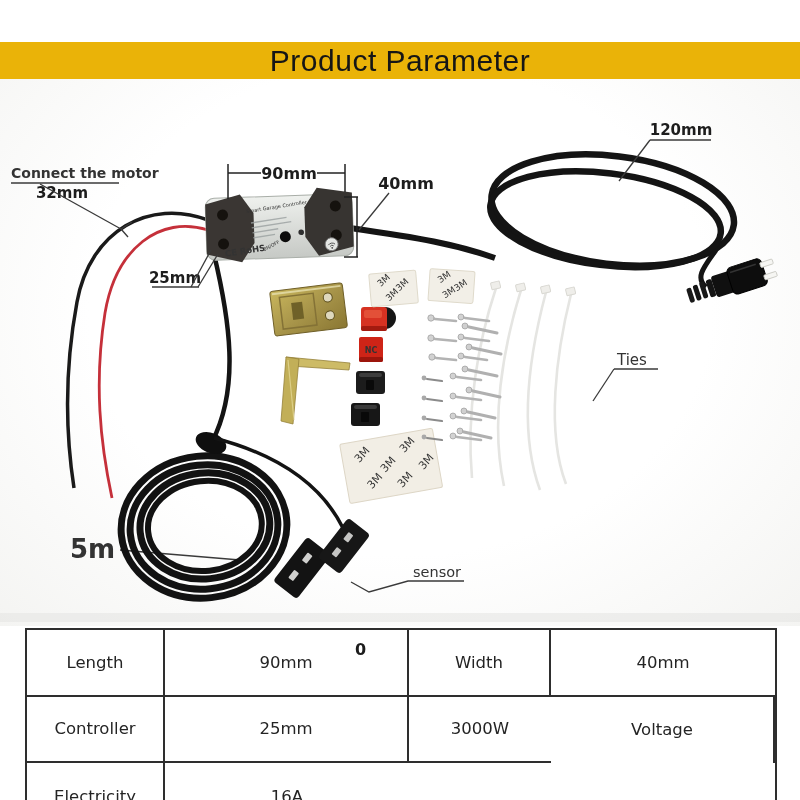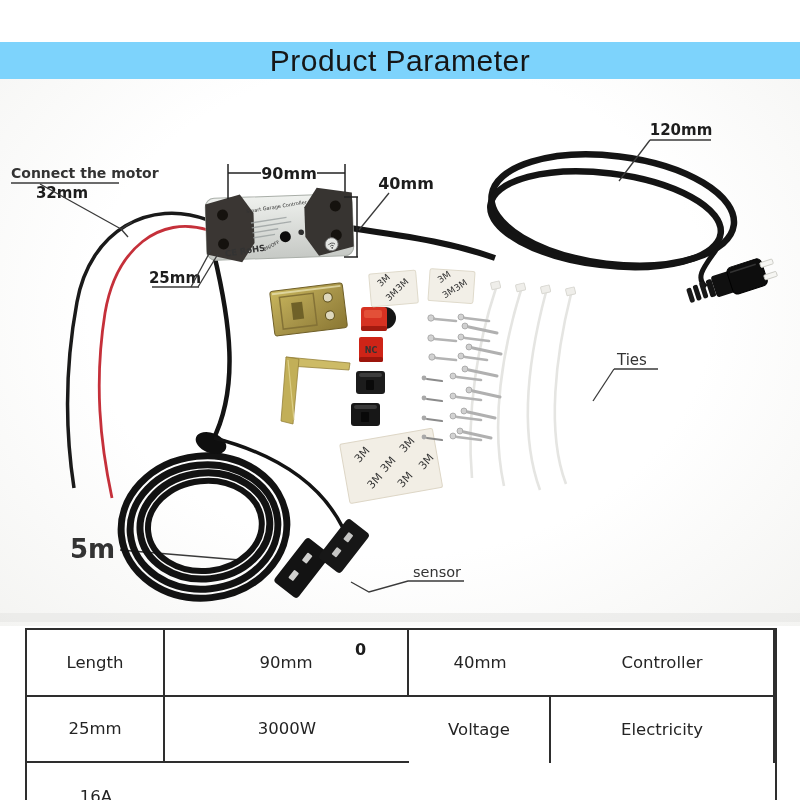--- a/index.html
+++ b/index.html
@@ -1,19 +1,19 @@
 <!DOCTYPE html>
 <html><head>
 <meta charset="utf-8">
 <style>
   html,body{margin:0;padding:0;background:#ffffff;}
   .page{position:relative;width:800px;height:800px;background:#ffffff;overflow:hidden;
         font-family:"Liberation Sans",sans-serif;}
   
-  .title-band{position:absolute;left:0;top:42px;width:800px;height:37px;background:#7dd3fc;
+  .title-band{position:absolute;left:0;top:42px;width:800px;height:37px;background:#eab308;
               display:flex;align-items:center;justify-content:center;}
   .title-band h1{margin:0;font-size:30px;font-weight:normal;color:#161616;letter-spacing:.5px;
                  font-family:"Liberation Sans",sans-serif;}
   
   .photo{position:absolute;left:0;top:79px;width:800px;height:547px;
          background:radial-gradient(ellipse at 50% 42%, #ffffff 55%, #f4f4f2 100%);}
   .photo svg{position:absolute;left:0;top:1px;}
   .svg-label{font-family:"DejaVu Sans","Liberation Sans",sans-serif;fill:#333;}
   .dim{font-weight:bold;fill:#1d1d1d;}
   .leader{stroke:#3a3a3a;stroke-width:1.3;fill:none;}
@@ -333,20 +333,21 @@
     <rect x="0" y="533" width="800" height="9" fill="#e4e4e2" opacity="0.55"></rect>
   </svg>
   </div>
 
   <div class="spec-table">
     <div class="cell">Length</div>
     <div class="cell">
       <span>90mm</span>
       <span class="zero">0</span>
     </div>
+    <div class="cell">Width</div>
     <div class="cell last-col">40mm</div>
 
     <div class="cell">Controller</div>
     <div class="cell">25mm</div>
     <div class="cell last-col">3000W</div>
 
     <div class="cell last-row">Voltage</div>
     <div class="cell last-row">Electricity</div>
     <div class="cell last-col last-row">16A</div>
   </div>

